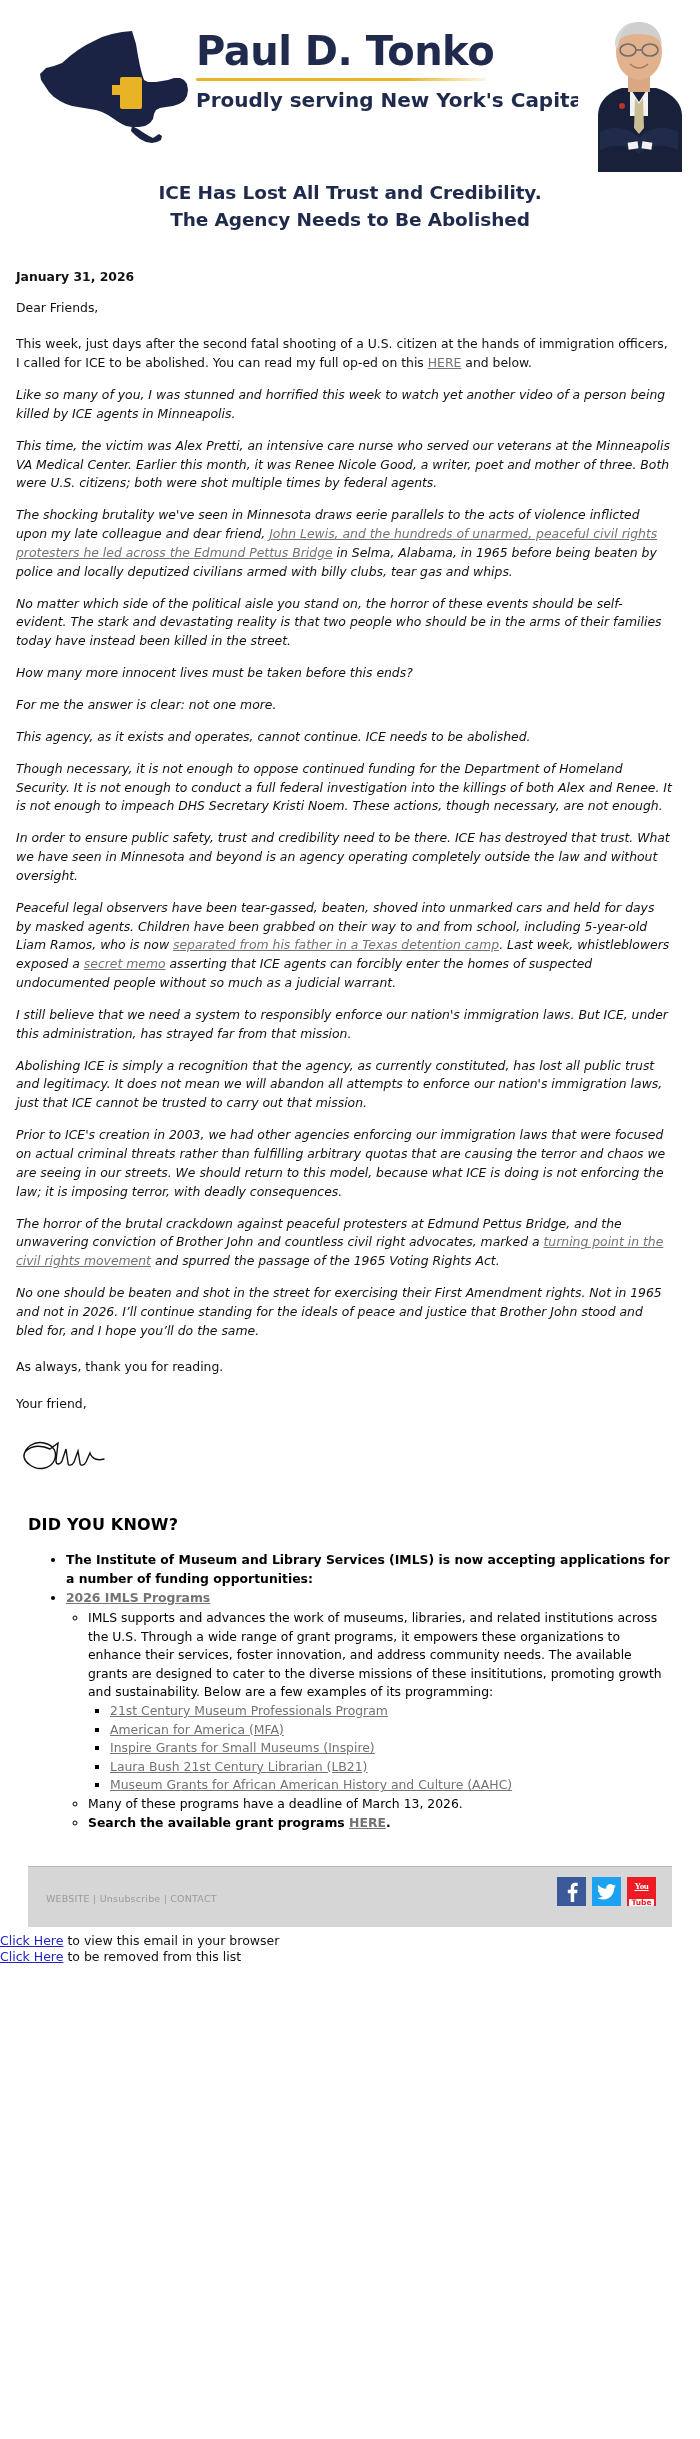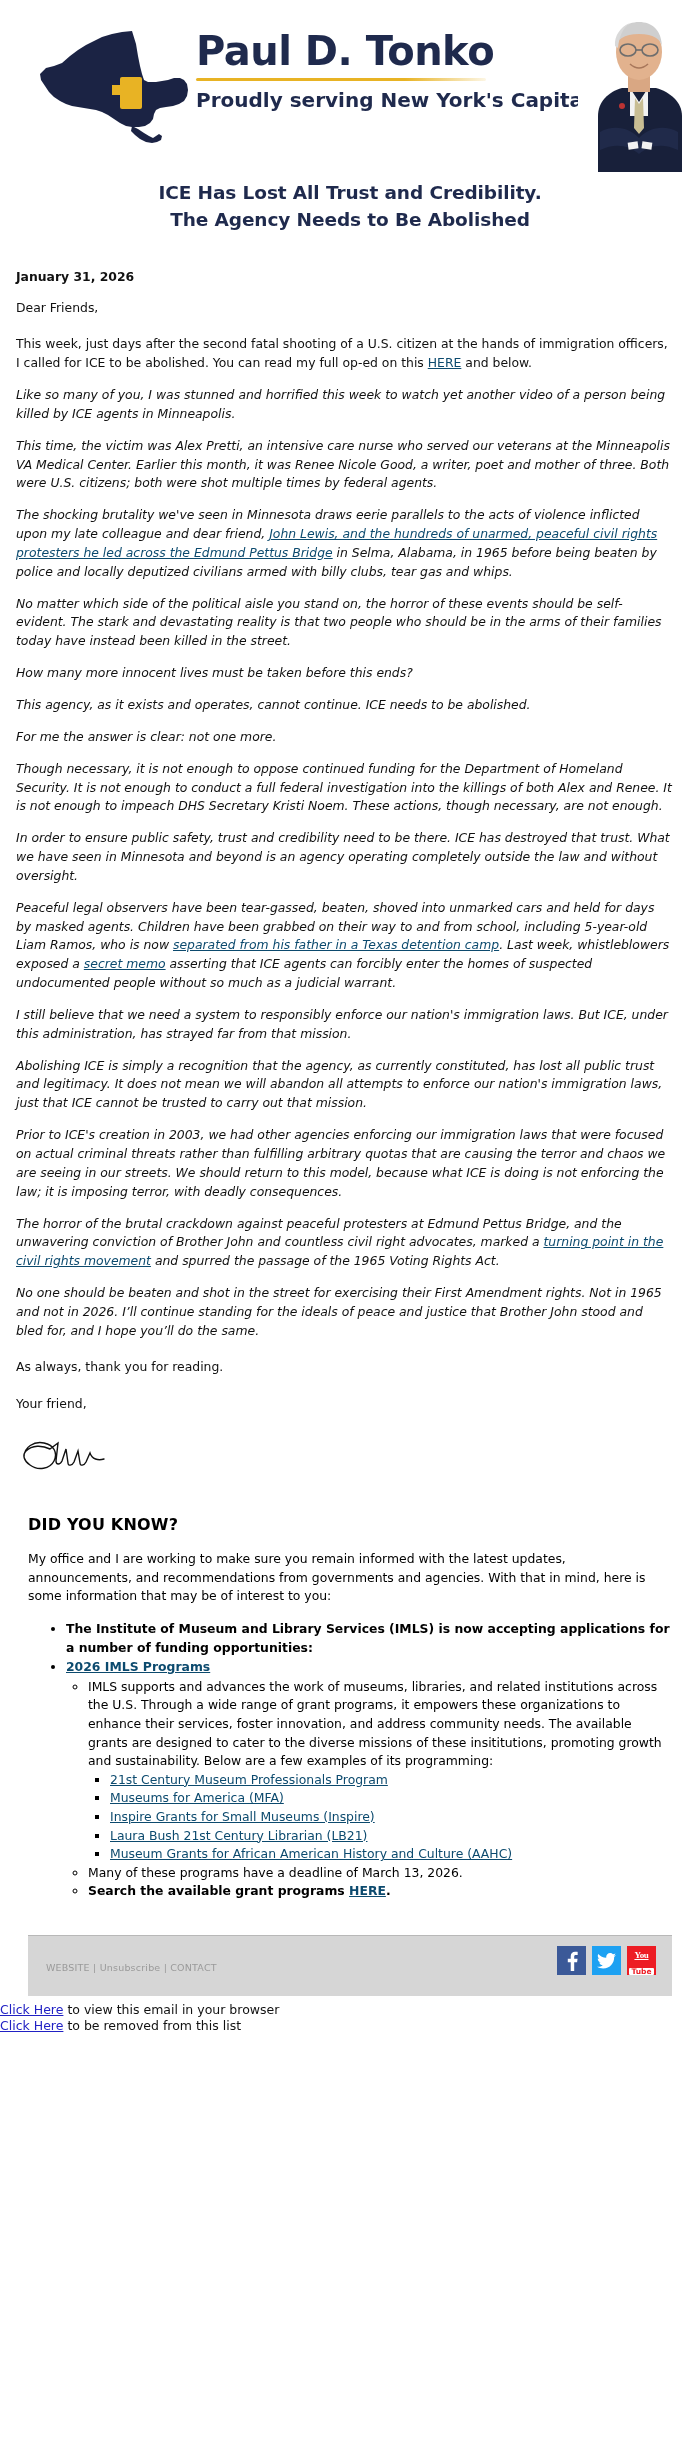--- a/index.html
+++ b/index.html
@@ -89,21 +89,21 @@
     line-height: 1.52;
     color: #111111;
   }
   .body-wrap p {
     margin: 0 0 13px 0;
   }
   .date-line { font-weight: bold; margin-bottom: 13px !important; }
   .salutation { margin-bottom: 17px !important; }
   .it { font-style: italic; }
   a.lnk {
-    color: #0c4a6e;
+    color: #737373;
   }
 
   .sig-block { margin-top: 19px; }
   .sig-img { margin-top: 8px; width: 120px; height: 40px; }
 
   
   .dyk {
     padding: 0 28px 0 28px;
     font-size: 12.4px;
     line-height: 1.5;
@@ -261,22 +261,22 @@
 
     <p><span>This week, just days after the second fatal shooting of a U.S. citizen at the hands of immigration officers, I called for ICE to be abolished. You can read my full op-ed on this </span><a class="lnk" href="#">HERE</a><span> and below.</span></p>
 
     <p class="it">Like so many of you, I was stunned and horrified this week to watch yet another video of a person being killed by ICE agents in Minneapolis.</p>
     <p class="it">This time, the victim was Alex Pretti, an intensive care nurse who served our veterans at the Minneapolis VA Medical Center. Earlier this month, it was Renee Nicole Good, a writer, poet and mother of three. Both were U.S. citizens; both were shot multiple times by federal agents.</p>
 
     <p class="it"><span>The shocking brutality we've seen in Minnesota draws eerie parallels to the acts of violence inflicted upon my late colleague and dear friend, </span><a class="lnk" href="#">John Lewis, and the hundreds of unarmed, peaceful civil rights protesters he led across the Edmund Pettus Bridge</a><span> in Selma, Alabama, in 1965 before being beaten by police and locally deputized civilians armed with billy clubs, tear gas and whips.</span></p>
 
     <p class="it">No matter which side of the political aisle you stand on, the horror of these events should be self-evident. The stark and devastating reality is that two people who should be in the arms of their families today have instead been killed in the street.</p>
     <p class="it">How many more innocent lives must be taken before this ends?</p>
+    <p class="it">For me the answer is clear: not one more.</p>
     <p class="it">This agency, as it exists and operates, cannot continue. ICE needs to be abolished.</p>
-    <p class="it">For me the answer is clear: not one more.</p>
     <p class="it">Though necessary, it is not enough to oppose continued funding for the Department of Homeland Security. It is not enough to conduct a full federal investigation into the killings of both Alex and Renee. It is not enough to impeach DHS Secretary Kristi Noem. These actions, though necessary, are not enough.</p>
     <p class="it">In order to ensure public safety, trust and credibility need to be there. ICE has destroyed that trust. What we have seen in Minnesota and beyond is an agency operating completely outside the law and without oversight.</p>
 
     <p class="it"><span>Peaceful legal observers have been tear-gassed, beaten, shoved into unmarked cars and held for days by masked agents. Children have been grabbed on their way to and from school, including 5-year-old Liam Ramos, who is now </span><a class="lnk" href="#">separated from his father in a Texas detention camp</a><span>. Last week, whistleblowers exposed a </span><a class="lnk" href="#">secret memo</a><span> asserting that ICE agents can forcibly enter the homes of suspected undocumented people without so much as a judicial warrant.</span></p>
 
     <p class="it">I still believe that we need a system to responsibly enforce our nation's immigration laws. But ICE, under this administration, has strayed far from that mission.</p>
     <p class="it">Abolishing ICE is simply a recognition that the agency, as currently constituted, has lost all public trust and legitimacy. It does not mean we will abandon all attempts to enforce our nation's immigration laws, just that ICE cannot be trusted to carry out that mission.</p>
     <p class="it">Prior to ICE's creation in 2003, we had other agencies enforcing our immigration laws that were focused on actual criminal threats rather than fulfilling arbitrary quotas that are causing the terror and chaos we are seeing in our streets. We should return to this model, because what ICE is doing is not enforcing the law; it is imposing terror, with deadly consequences.</p>
 
     <p class="it"><span>The horror of the brutal crackdown against peaceful protesters at Edmund Pettus Bridge, and the unwavering conviction of Brother John and countless civil right advocates, marked a </span><a class="lnk" href="#">turning point in the civil rights movement</a><span> and spurred the passage of the 1965 Voting Rights Act.</span></p>
@@ -291,36 +291,35 @@
         <path d="M8,22 C8,12 18,6 28,8 C38,10 42,18 38,26 C34,34 22,36 14,30 C8,26 6,20 10,16
                  C16,10 26,10 34,14 L42,8 L40,26 C40,30 44,30 46,26 L50,14 L52,28
                  C52,31 56,31 58,27 L62,16 L64,28 C64,31 68,31 70,27 L74,18
                  C76,24 82,26 88,24" fill="none" stroke="#111" stroke-width="1.4" stroke-linecap="round"></path>
       </svg>
     </div>
   </div>
 
   <div class="dyk">
     <div class="dyk-title">DID YOU KNOW?</div>
-    <p>My office and I are working to make sure you remain informed with the latest updates, announcements, and recommendations from governments and agencies. With that in mind, here is some information that may be of interest to you:</p>
 
     <ul class="lvl1">
       <li>
         <span class="b">The Institute of Museum and Library Services (IMLS) is now accepting applications for a number of funding opportunities:</span>
       </li>
       <li>
         <a class="lnk b" href="#">2026 IMLS Programs</a>
 
         <ul class="lvl2">
           <li>
             <span>IMLS supports and advances the work of museums, libraries, and related institutions across the U.S. Through a wide range of grant programs, it empowers these organizations to enhance their services, foster innovation, and address community needs. The available grants are designed to cater to the diverse missions of these insititutions, promoting growth and sustainability. Below are a few examples of its programming:</span>
 
             <ul class="lvl3">
               <li><a class="lnk" href="#">21st Century Museum Professionals Program</a></li>
-              <li><a class="lnk" href="#">Museums for America (MFA)</a></li>
+              <li><a class="lnk" href="#">American for America (MFA)</a></li>
               <li><a class="lnk" href="#">Inspire Grants for Small Museums (Inspire)</a></li>
               <li><a class="lnk" href="#">Laura Bush 21st Century Librarian (LB21)</a></li>
               <li><a class="lnk" href="#">Museum Grants for African American History and Culture (AAHC)</a></li>
             </ul>
           </li>
           <li>
             <span>Many of these programs have a deadline of March 13, 2026.</span>
           </li>
           <li>
             <span class="b">Search the available grant programs </span><a class="lnk b" href="#">HERE</a><span class="b">.</span>

